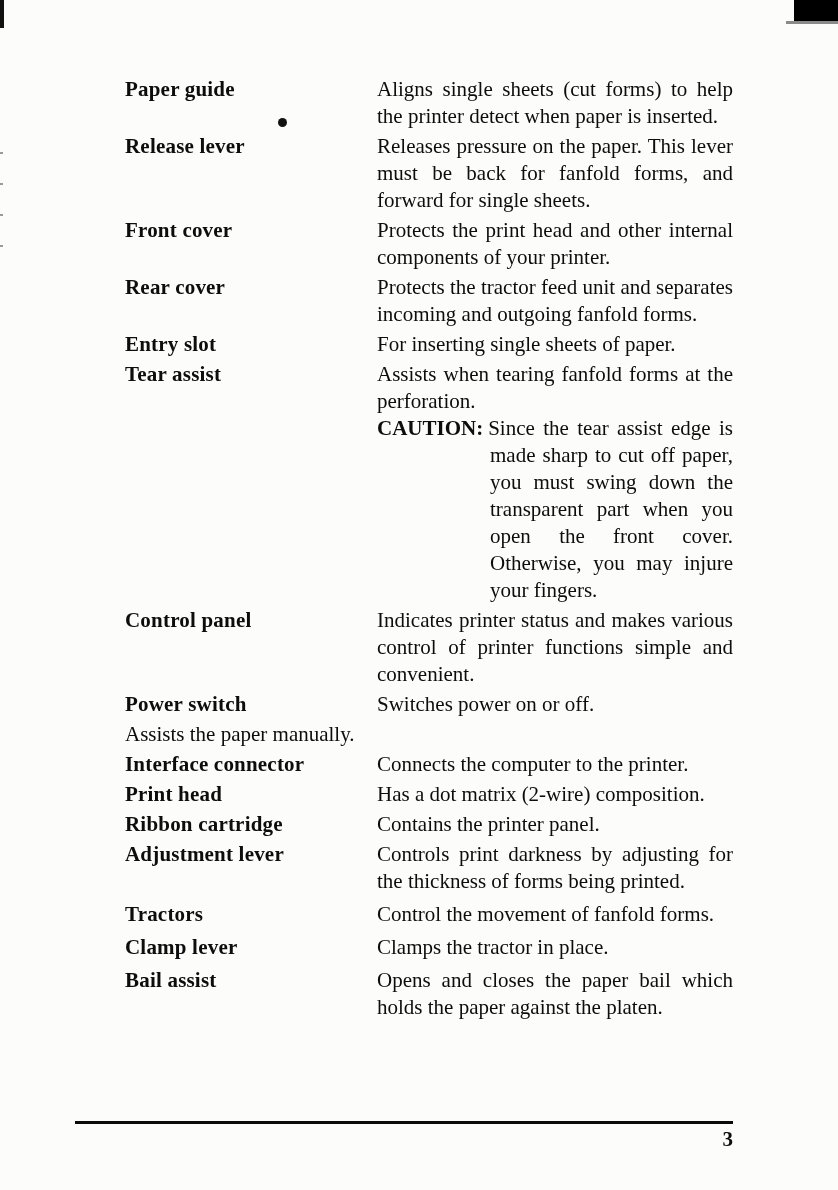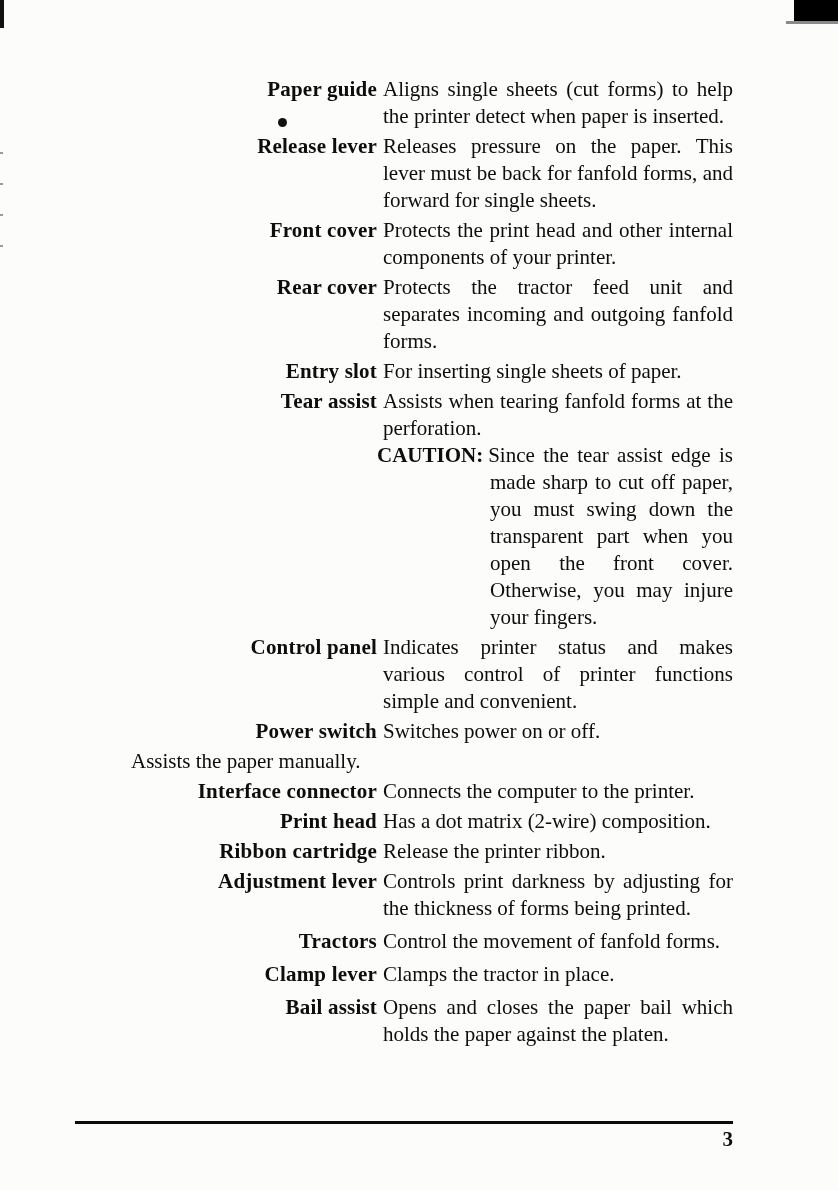--- a/index.html
+++ b/index.html
@@ -64,28 +64,27 @@
     margin-bottom: 3px;
   }
   .row:nth-child(n+14) {
     margin-top: 6px;
   }
   .term {
     font-weight: 700;
     font-size: 21px;
     line-height: 27px;
     letter-spacing: 0.2px;
-    text-align: right;
   }
   .def {
     font-size: 21px;
     line-height: 27px;
     text-align: justify;
   }
-  .def-text { text-align: justify; margin-left: 6px; }
+  .def-text { text-align: justify; }
   .caution {
     padding-left: 113px;
     text-indent: -113px;
     text-align: justify;
   }
   .caution-label {
     font-weight: 700;
     margin-right: 5px;
     margin-top: 48px;
   }
@@ -208,21 +207,21 @@
     <div class="term">Print head</div>
     <div class="def">
       <div class="def-text">Has a dot matrix (2-wire) composition.</div>
 
     </div>
   </div>
 
   <div class="row">
     <div class="term">Ribbon cartridge</div>
     <div class="def">
-      <div class="def-text">Release the printer ribbon.</div>
+      <div class="def-text">Contains the printer panel.</div>
 
     </div>
   </div>
 
   <div class="row">
     <div class="term">Adjustment lever</div>
     <div class="def">
       <div class="def-text">Controls print darkness by adjusting for the thickness of forms being printed.</div>
 
     </div>

